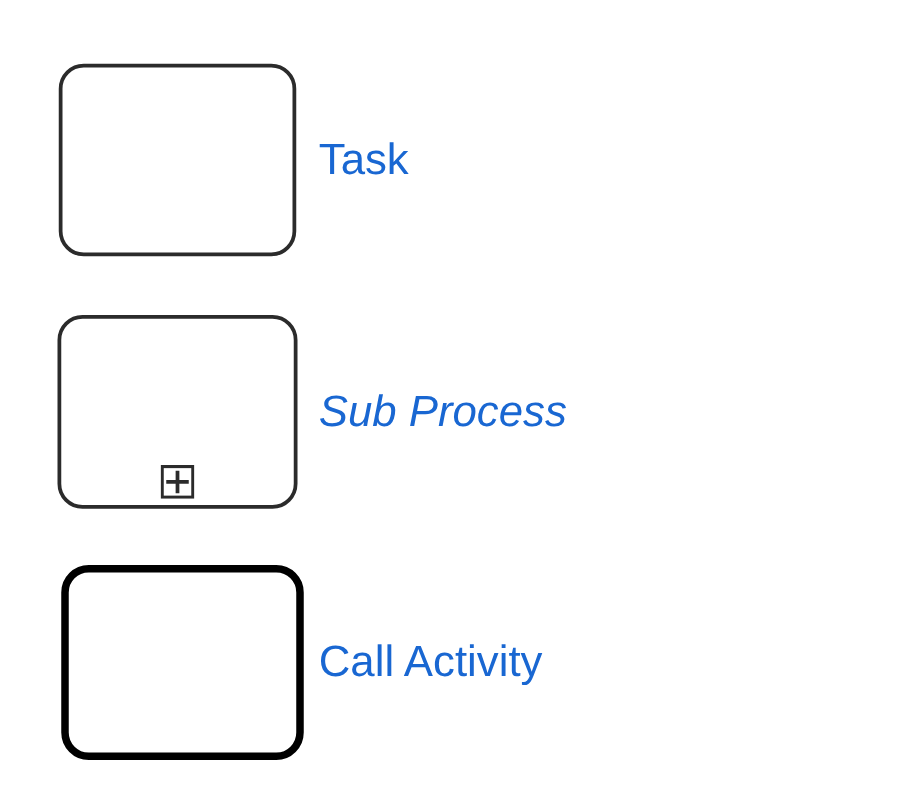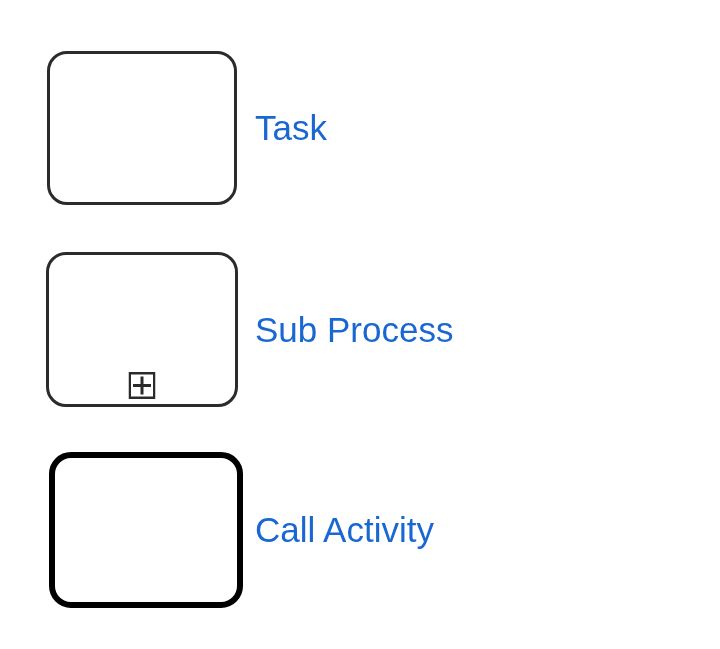--- a/index.html
+++ b/index.html
@@ -52,21 +52,21 @@
     display: block;
   }
   .label {
     color: var(--label-color, #1967d2);
     font-size: 35px;
     line-height: 1.2;
     white-space: nowrap;
     cursor: pointer;
   }
   .row-task .label         { margin-left: 18px; }
-  .row-subprocess .label   { margin-left: 17px; }
+  .row-subprocess .label   { margin-left: 17px; font-style: italic; }
   .row-callactivity .label { margin-left: 12px; }
 </style>
 </head>
 <body>
 
 <div class="canvas">
 
   <div class="row row-task">
     <div class="shape"></div>
     <span class="label">Task</span>

